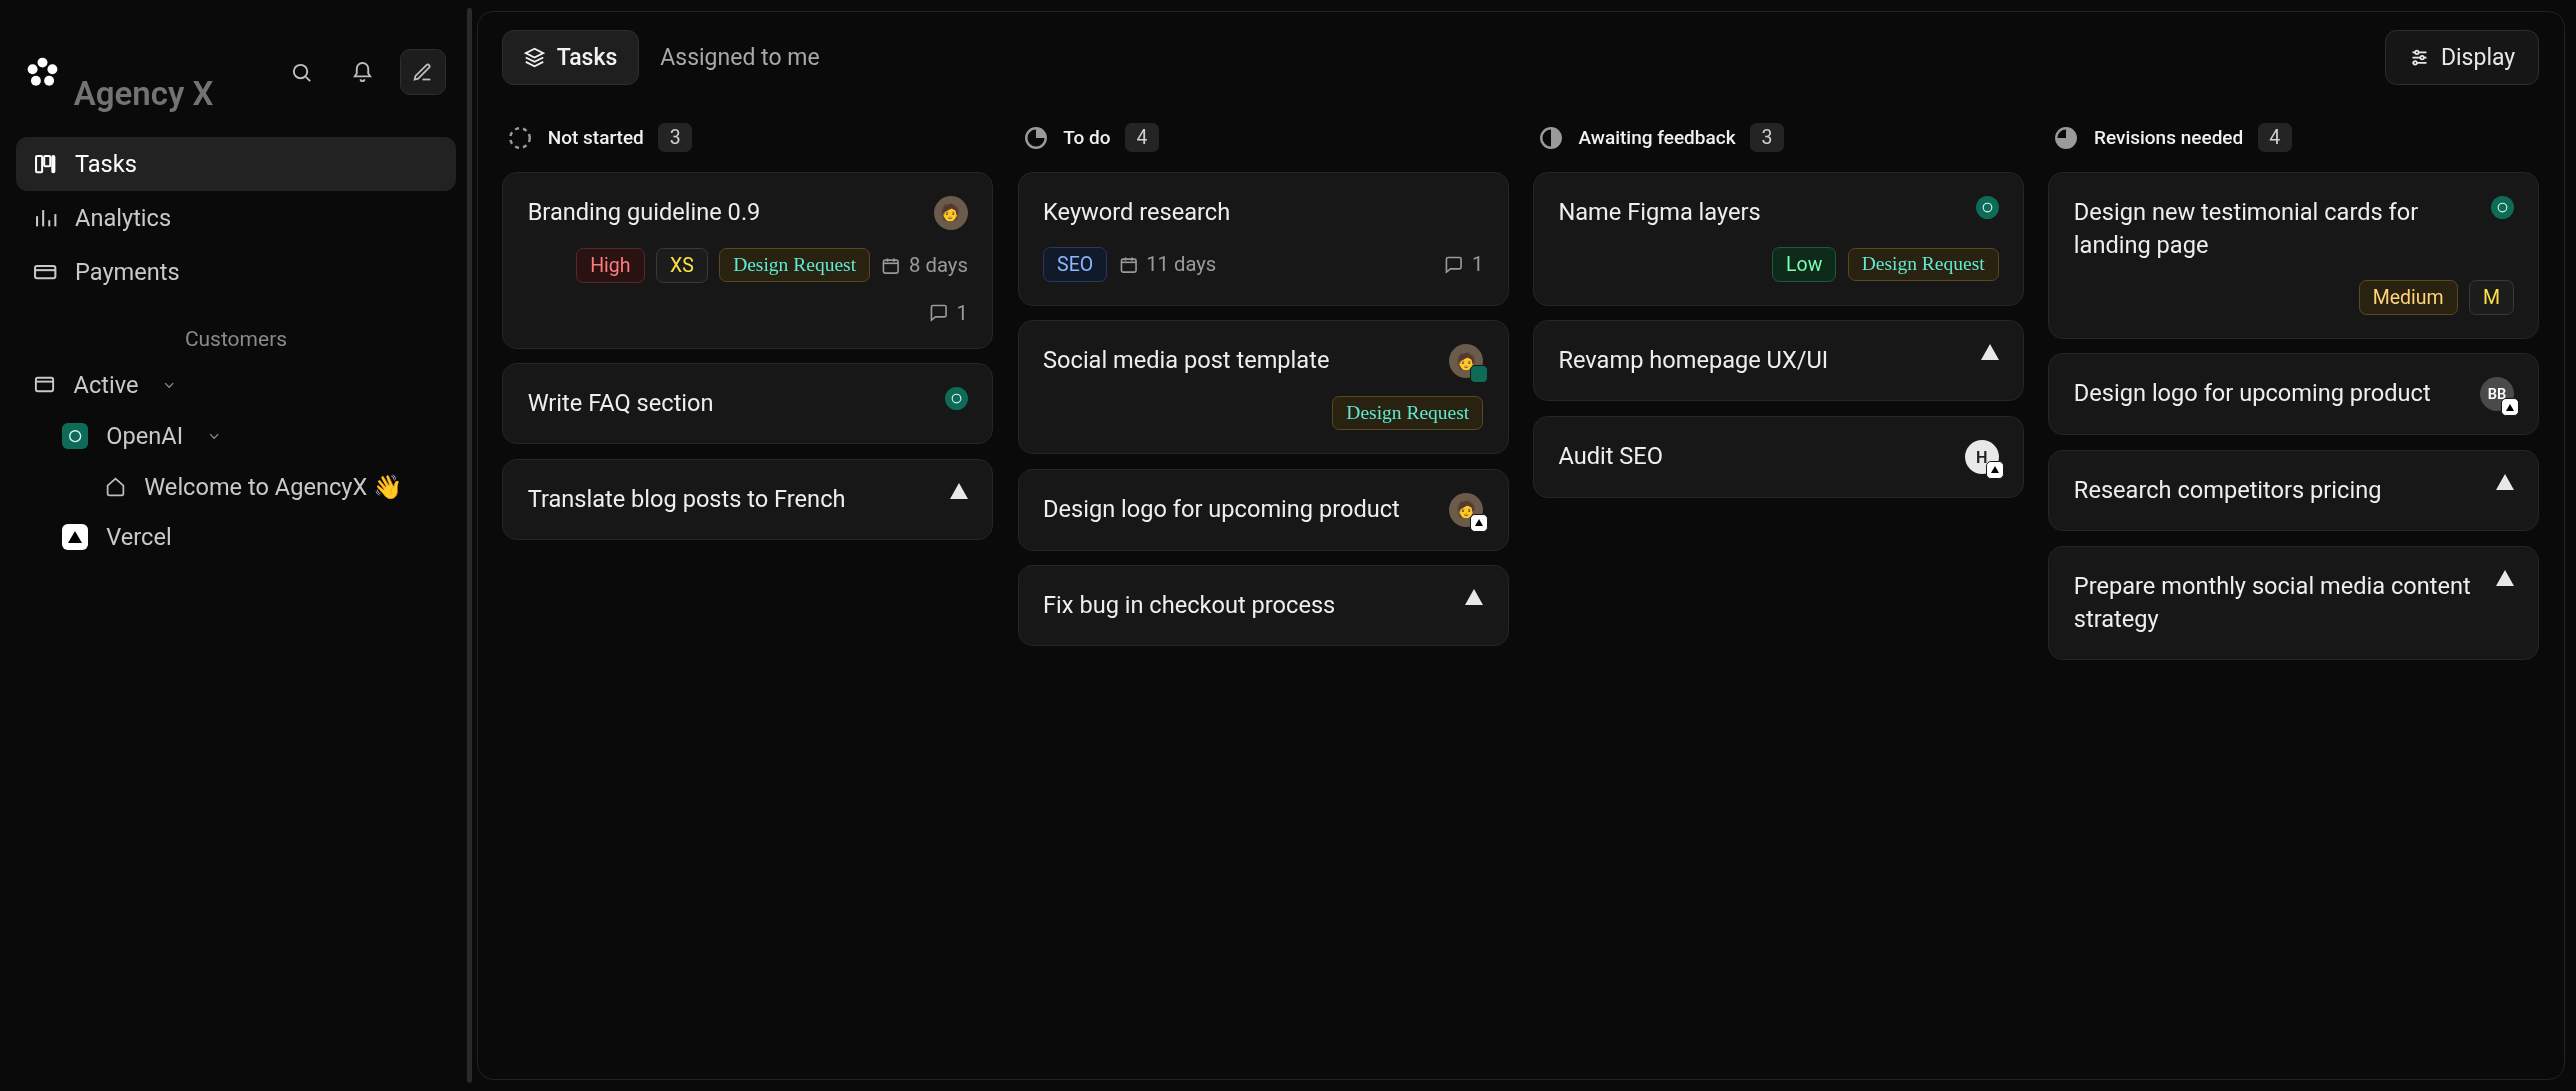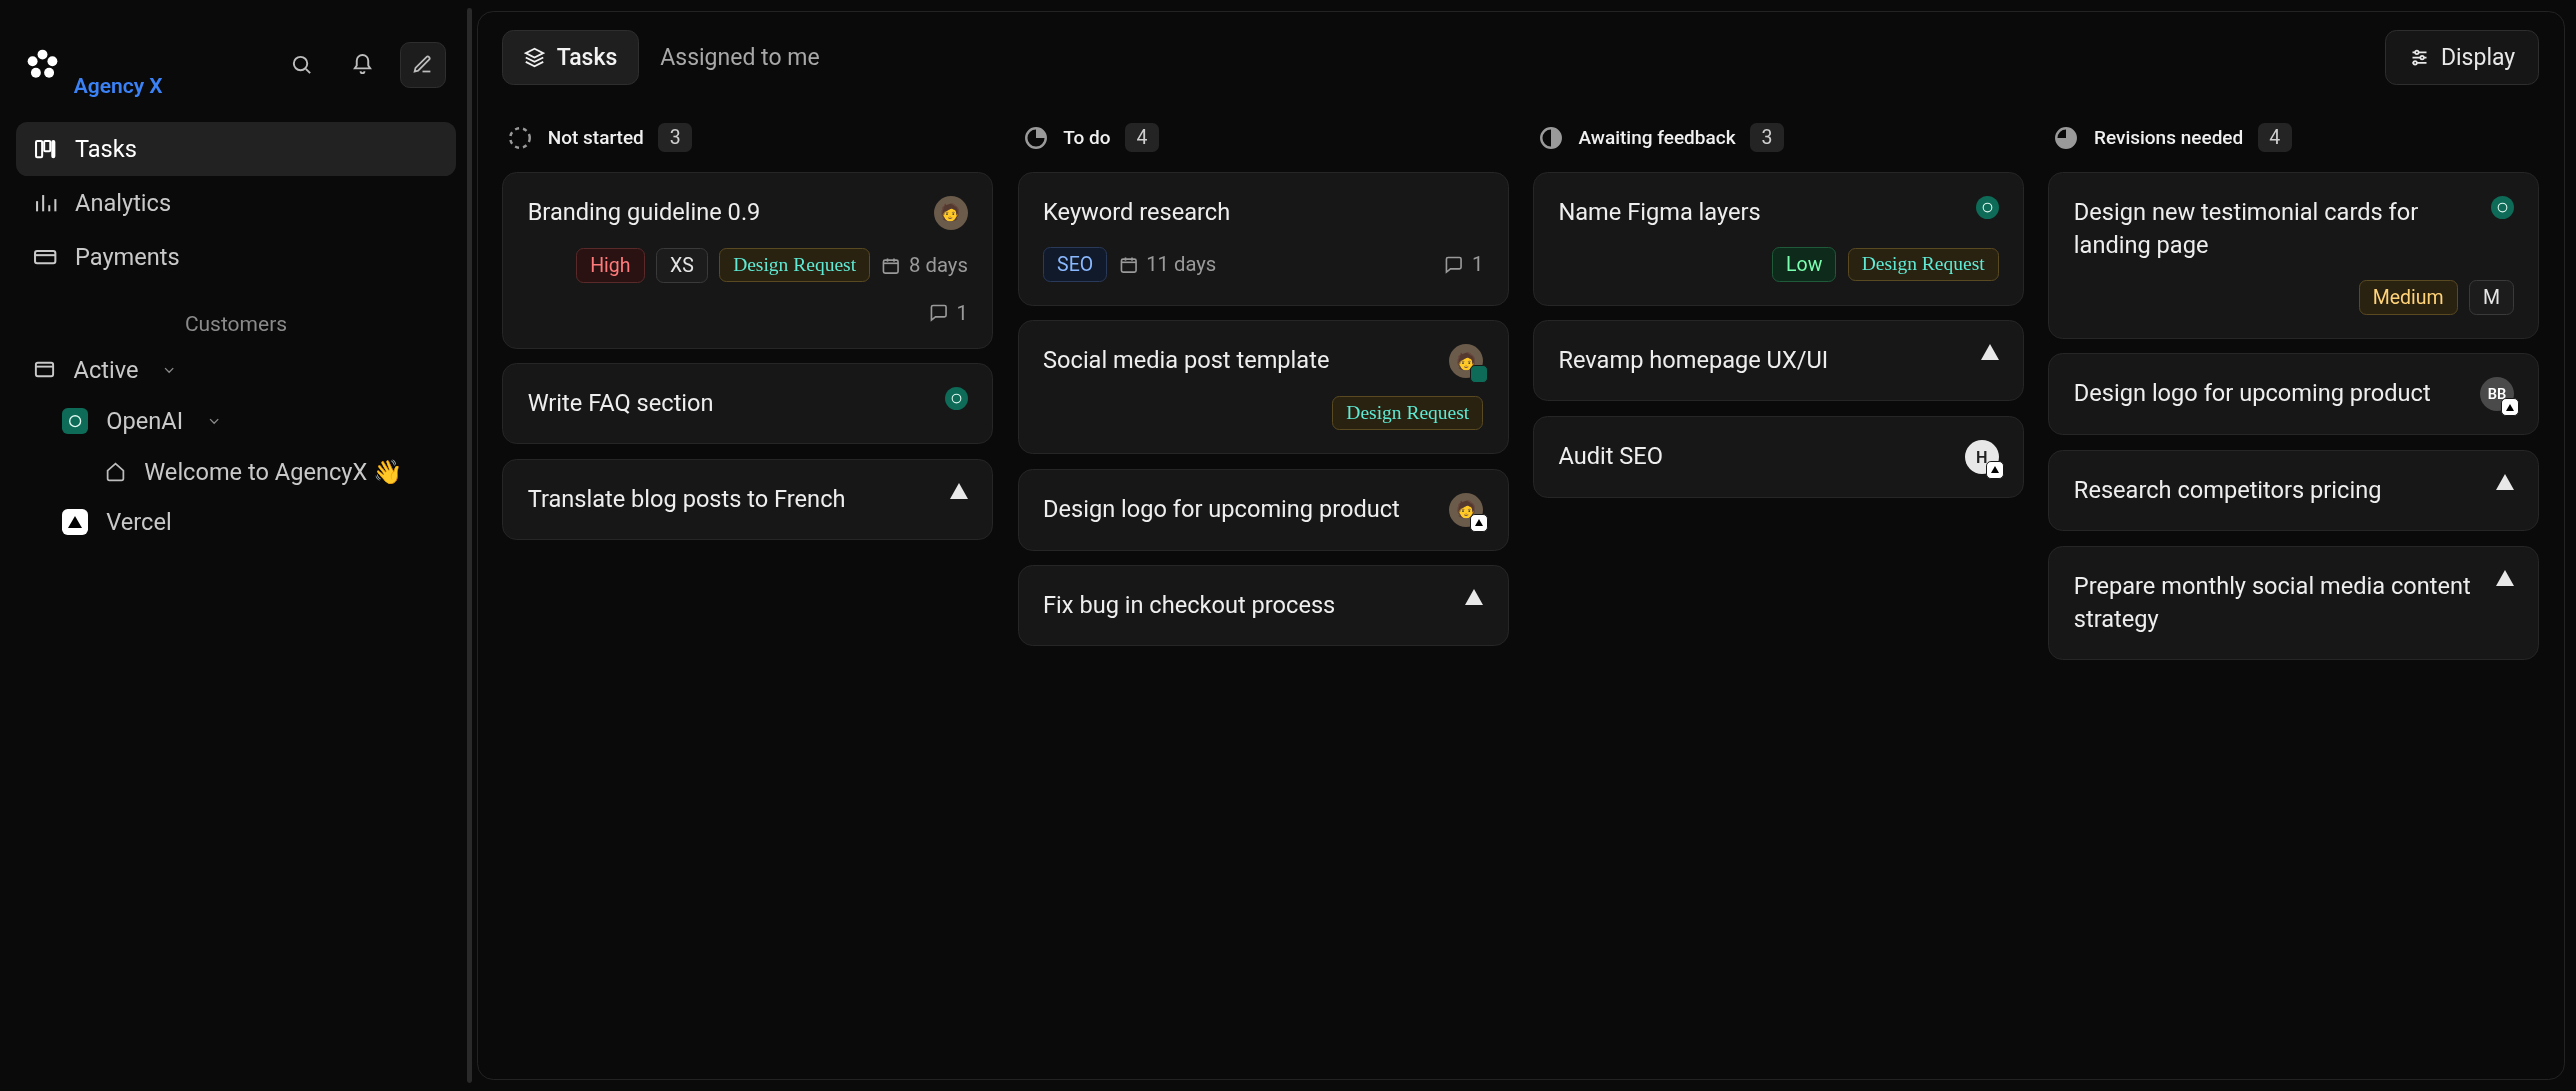--- a/index.html
+++ b/index.html
@@ -41,22 +41,22 @@
     display: flex;
     align-items: center;
     gap: 14.6px;
     padding: 8.1px 9.8px 24.4px 9.8px;
   }
   .logo {
     width: 33px; height: 33px; flex-shrink: 0;
   }
   .workspace-name {
     font-weight: 600;
-    font-size: 21px;
-    color: #3b82f6;
+    font-size: 33px;
+    color: #737373;
     flex: 1;
     margin-top: 43px;
   }
   .sb-header .icon-btn,
   .sb-header .icon-btn-box {
     width: 46px; height: 46px;
     display: flex; align-items: center; justify-content: center;
     color: #bdbdbd;
     border-radius: 9.8px;
   }
@@ -218,21 +218,21 @@
   .chip {
     font-size: 19.5px;
     padding: 4.9px 13px;
     border-radius: 7.3px;
     border: 0.8px solid transparent;
     white-space: nowrap;
   }
   .chip-high   { color: #ff7a7a; border-color: #5a2a2a; background: #2a1212; }
   .chip-medium { color: #ffd37a; border-color: #5a4a22; background: #2a2210; }
   .chip-low    { color: #7affb0; border-color: #1f5a3a; background: #0e2a1a; }
-  .chip-size   { color: #e5e5e5; border-color: #3a3a3a; background: #1c1c1c; }
+  .chip-size   { color: #fde047; border-color: #3a3a3a; background: #1c1c1c; }
   .chip-design { color: #5eead4; border-color: #5a4a22; background: #2a2210; font-family: Liberation Serif, serif; }
   .chip-seo    { color: #8ab8ff; border-color: #2a3a5a; background: #101a2a; }
 
   .meta {
     display: flex;
     align-items: center;
     gap: 8.1px;
     color: #9a9a9a;
     font-size: 20.3px;
   }

